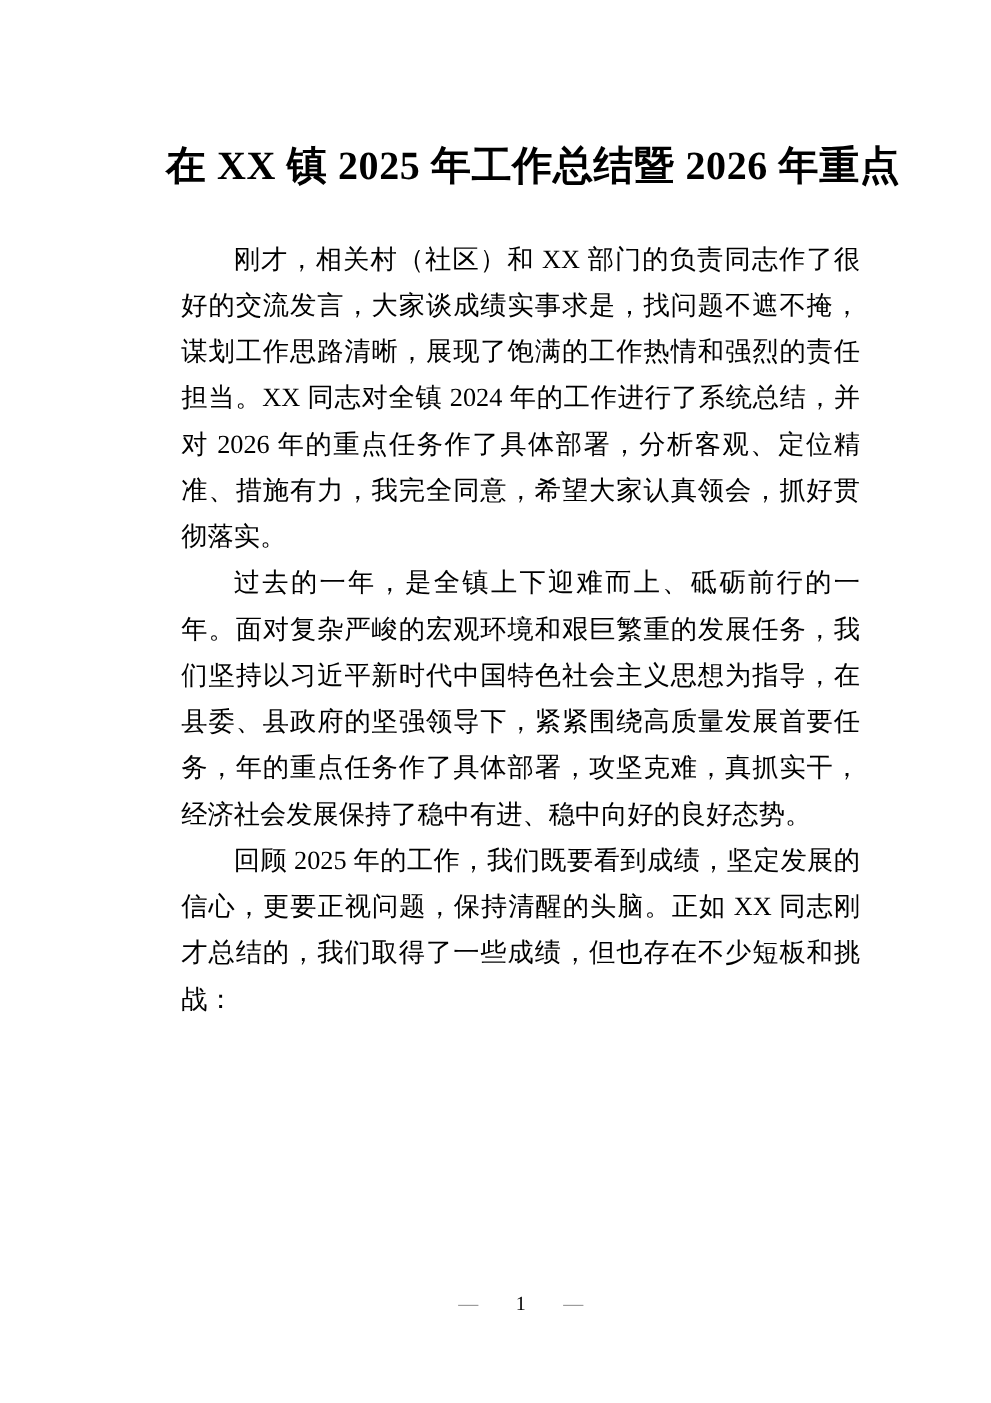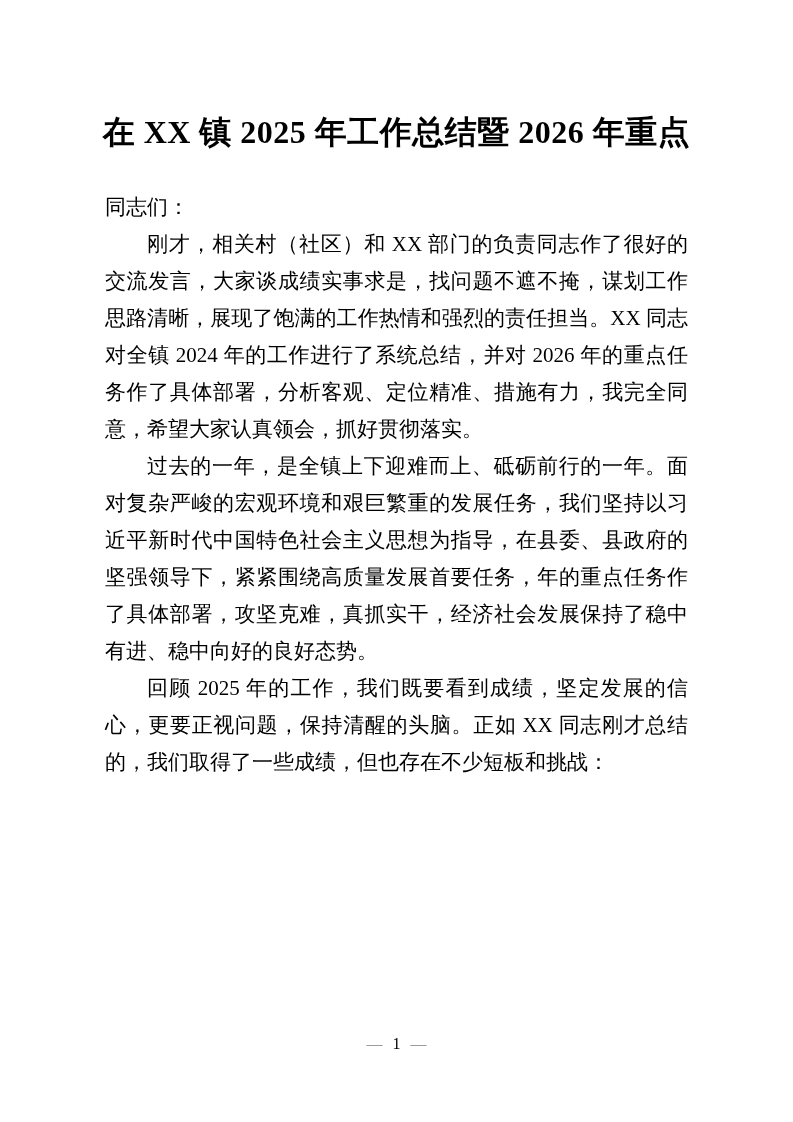--- a/index.html
+++ b/index.html
@@ -1,15 +1,15 @@
 <!DOCTYPE html>
 <html><head>
 <meta charset="utf-8">
 <style>
-  * { box-sizing: border-box; }
+  * { box-sizing: border-box; padding-left: 20px; }
   html, body {
     margin: 0;
     padding: 0;
     background: #ffffff;
   }
   .page {
     position: relative;
     width: 793px;
     height: 1122px;
     background: #ffffff;
@@ -62,21 +62,20 @@
 </head>
 <body>
 
 <div class="page">
 
   <h1 class="doc-title">
     <span class="title-line">在 XX 镇 2025 年工作总结暨 2026 年重点</span>
   </h1>
 
   <div class="body-text">
-    <p class="para">同志们：</p>
     <p class="para indent">刚才，相关村（社区）和 XX 部门的负责同志作了很好的交流发言，大家谈成绩实事求是，找问题不遮不掩，谋划工作思路清晰，展现了饱满的工作热情和强烈的责任担当。XX 同志对全镇 2024 年的工作进行了系统总结，并对 2026 年的重点任务作了具体部署，分析客观、定位精准、措施有力，我完全同意，希望大家认真领会，抓好贯彻落实。</p>
     <p class="para indent">过去的一年，是全镇上下迎难而上、砥砺前行的一年。面对复杂严峻的宏观环境和艰巨繁重的发展任务，我们坚持以习近平新时代中国特色社会主义思想为指导，在县委、县政府的坚强领导下，紧紧围绕高质量发展首要任务，年的重点任务作了具体部署，攻坚克难，真抓实干，经济社会发展保持了稳中有进、稳中向好的良好态势。</p>
     <p class="para indent">回顾 2025 年的工作，我们既要看到成绩，坚定发展的信心，更要正视问题，保持清醒的头脑。正如 XX 同志刚才总结的，我们取得了一些成绩，但也存在不少短板和挑战：</p>
   </div>
 
   <div class="footer">
     <span class="dash">—</span>
     <span class="page-num">1</span>
     <span class="dash">—</span>
   </div>

